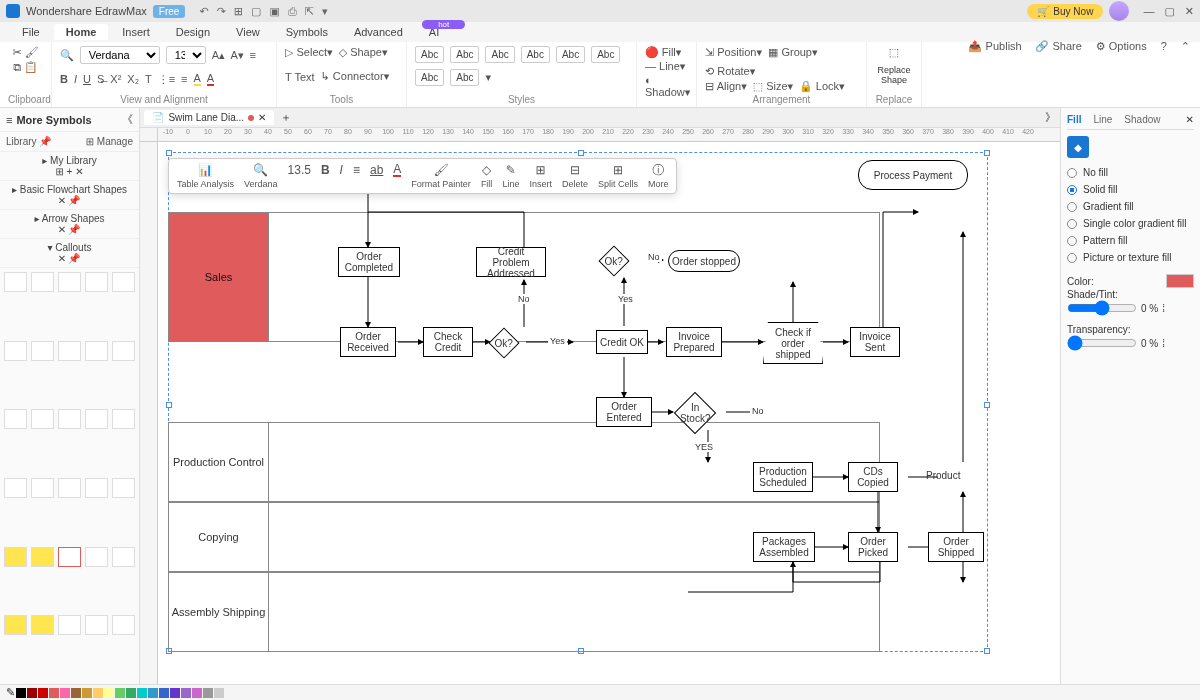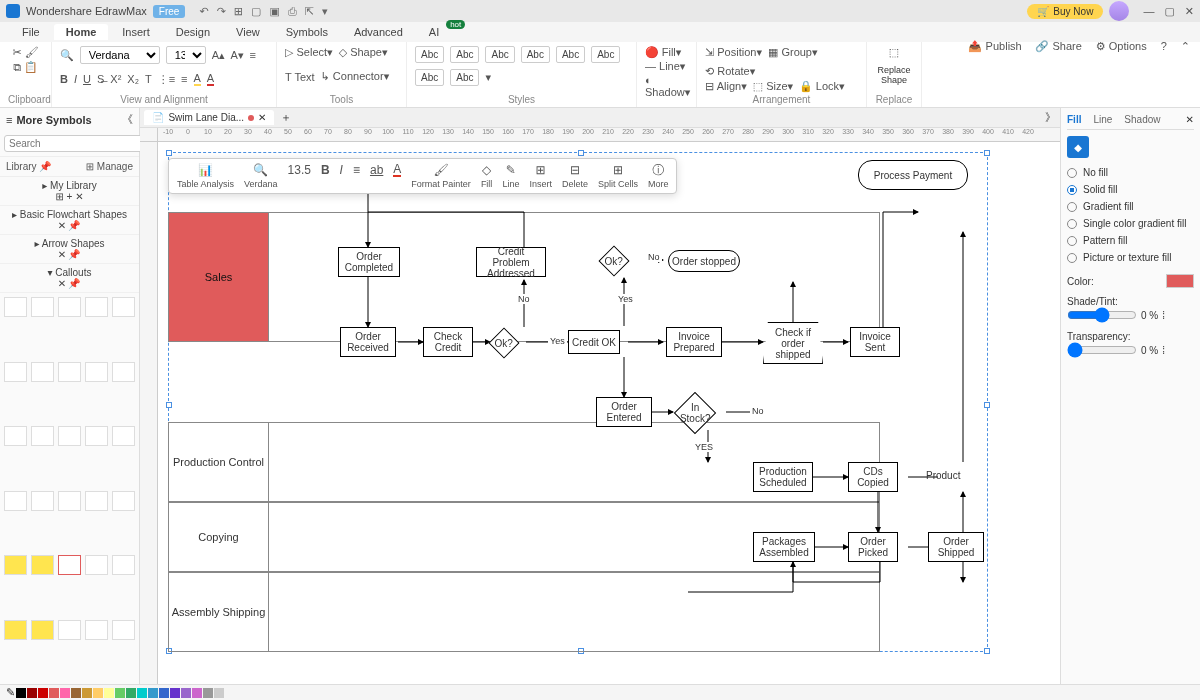--- a/index.html
+++ b/index.html
@@ -14,21 +14,21 @@
 .titlebar .spacer { flex: 1; }
 .titlebar .buy { background: #ffd54f; padding: 2px 10px; border-radius: 10px; font-size: 10px; display:flex; align-items:center; gap:4px; }
 .titlebar .avatar { width: 20px; height: 20px; border-radius: 50%; background: linear-gradient(#c6a8ff,#a485e6); }
 .titlebar .winctrl { display:flex; gap:10px; color:#555; margin-left:8px; }
 
 
 .menubar { height: 20px; background: #f5f5f5; display:flex; align-items:center; padding: 0 10px; gap: 2px; }
 .menubar .item { padding: 2px 12px; font-size: 11px; color: #444; cursor: pointer; }
 .menubar .item.active { background: #fff; border-radius: 3px 3px 0 0; font-weight: 600; }
 .menubar .ai { position: relative; }
-.menubar .hot { position:absolute; top:-4px; right:-14px; background:#15803d; color:#fff; font-size:8px; padding:0 4px; border-radius:6px;text-align:center; }
+.menubar .hot { position:absolute; top:-4px; right:-14px; background:#8b5cf6; color:#fff; font-size:8px; padding:0 16px; border-radius:6px;text-align:center; }
 .menubar .right { margin-left:auto; display:flex; gap:14px; font-size:11px; color:#555;margin-top:28px; }
 
 
 .ribbon { height: 66px; background:#fff; border-bottom:1px solid #ddd; display:flex; }
 .ribbon .group { border-right:1px solid #eee; padding: 4px 8px 2px; display:flex; flex-direction:column; justify-content:space-between; }
 .ribbon .group-label { font-size:10px; color:#888; text-align:center; }
 .ribbon .controls { display:flex; align-items:center; gap:6px; flex-wrap:wrap; }
 .ribbon .btn { color:#555; font-size:11px; cursor:pointer; }
 .ribbon select, .ribbon .combo { font-size:11px; border:1px solid #ccc; padding:1px 4px; border-radius:2px; background:#fff; }
 .abc-box { border:1px solid #ccc; padding:2px 5px; font-size:10px; color:#444; border-radius:2px; }
@@ -226,24 +226,20 @@
   </div>
 </div>
 
 <div class="main">
 
   <div class="leftpanel">
     <div class="header">
       <span>≡</span>
       <b>More Symbols</b>
       <span style="margin-left:auto">《</span>
-    </div>
-    <div class="search-row">
-      <input placeholder="Search" style="">
-      <button>Search</button>
     </div>
     <div class="lib-header">
       <span><span>Library</span> 📌</span>
       <span>⊞ <span>Manage</span></span>
     </div>
     <div class="section">
       <span>▸ <span>My Library</span></span>
         <span>⊞ + ✕</span>
     </div>
     <div class="section">
@@ -439,21 +435,21 @@
             <span>Ok?</span>
           </div>
         <div class="fshape rounded" style="top:98px;left:500px;width:72px;height:22px">Order stopped</div>
         <div class="fshape rounded" style="top:8px;left:690px;width:110px;height:30px">Process Payment</div>
 
         <div class="fshape" style="top:175px;left:172px;width:56px;height:30px">Order Received</div>
         <div class="fshape" style="top:175px;left:255px;width:50px;height:30px">Check Credit</div>
         <div class="fshape diamond" style="top:180px;left:325px;width:22px;height:22px">
             <span>Ok?</span>
           </div>
-        <div class="fshape" style="top:178px;left:400px;width:52px;height:24px">Credit OK</div>
+        <div class="fshape" style="top:178px;left:428px;width:52px;height:24px">Credit OK</div>
         <div class="fshape" style="top:175px;left:498px;width:56px;height:30px">Invoice Prepared</div>
         <div class="fshape" style="top:170px;left:595px;width:60px;height:42px;border:1px solid #000; clip-path:polygon(8% 0,92% 0,100% 100%,0 100%)">Check if order shipped</div>
         <div class="fshape" style="top:175px;left:682px;width:50px;height:30px">Invoice Sent</div>
 
         <div class="fshape" style="top:245px;left:428px;width:56px;height:30px">Order Entered</div>
         <div class="fshape diamond" style="top:246px;left:512px;width:30px;height:30px">
             <span>In Stock?</span>
           </div>
 
         <div class="fshape" style="top:310px;left:585px;width:60px;height:30px">Production Scheduled</div>
@@ -504,21 +500,21 @@
         <span>Pattern fill</span>
       </div>
     <div class="radio-row">
         <span class="radio"></span>
         <span>Picture or texture fill</span>
       </div>
     <div style="display:flex;justify-content:space-between;align-items:center;margin-top:8px">
       <span>Color:</span>
       <span class="swatch"></span>
     </div>
-    <div style="margin-top:8px">Shade/Tint:</div>
+    <div style="margin-top:1px">Shade/Tint:</div>
     <div style="display:flex;align-items:center;gap:4px">
       <input type="range" class="slider" value="50" style="">
       <span>0 %</span>
       <span>⁞</span>
     </div>
     <div style="margin-top:8px">Transparency:</div>
     <div style="display:flex;align-items:center;gap:4px">
       <input type="range" class="slider" value="0" style="">
       <span>0 %</span>
       <span>⁞</span>

